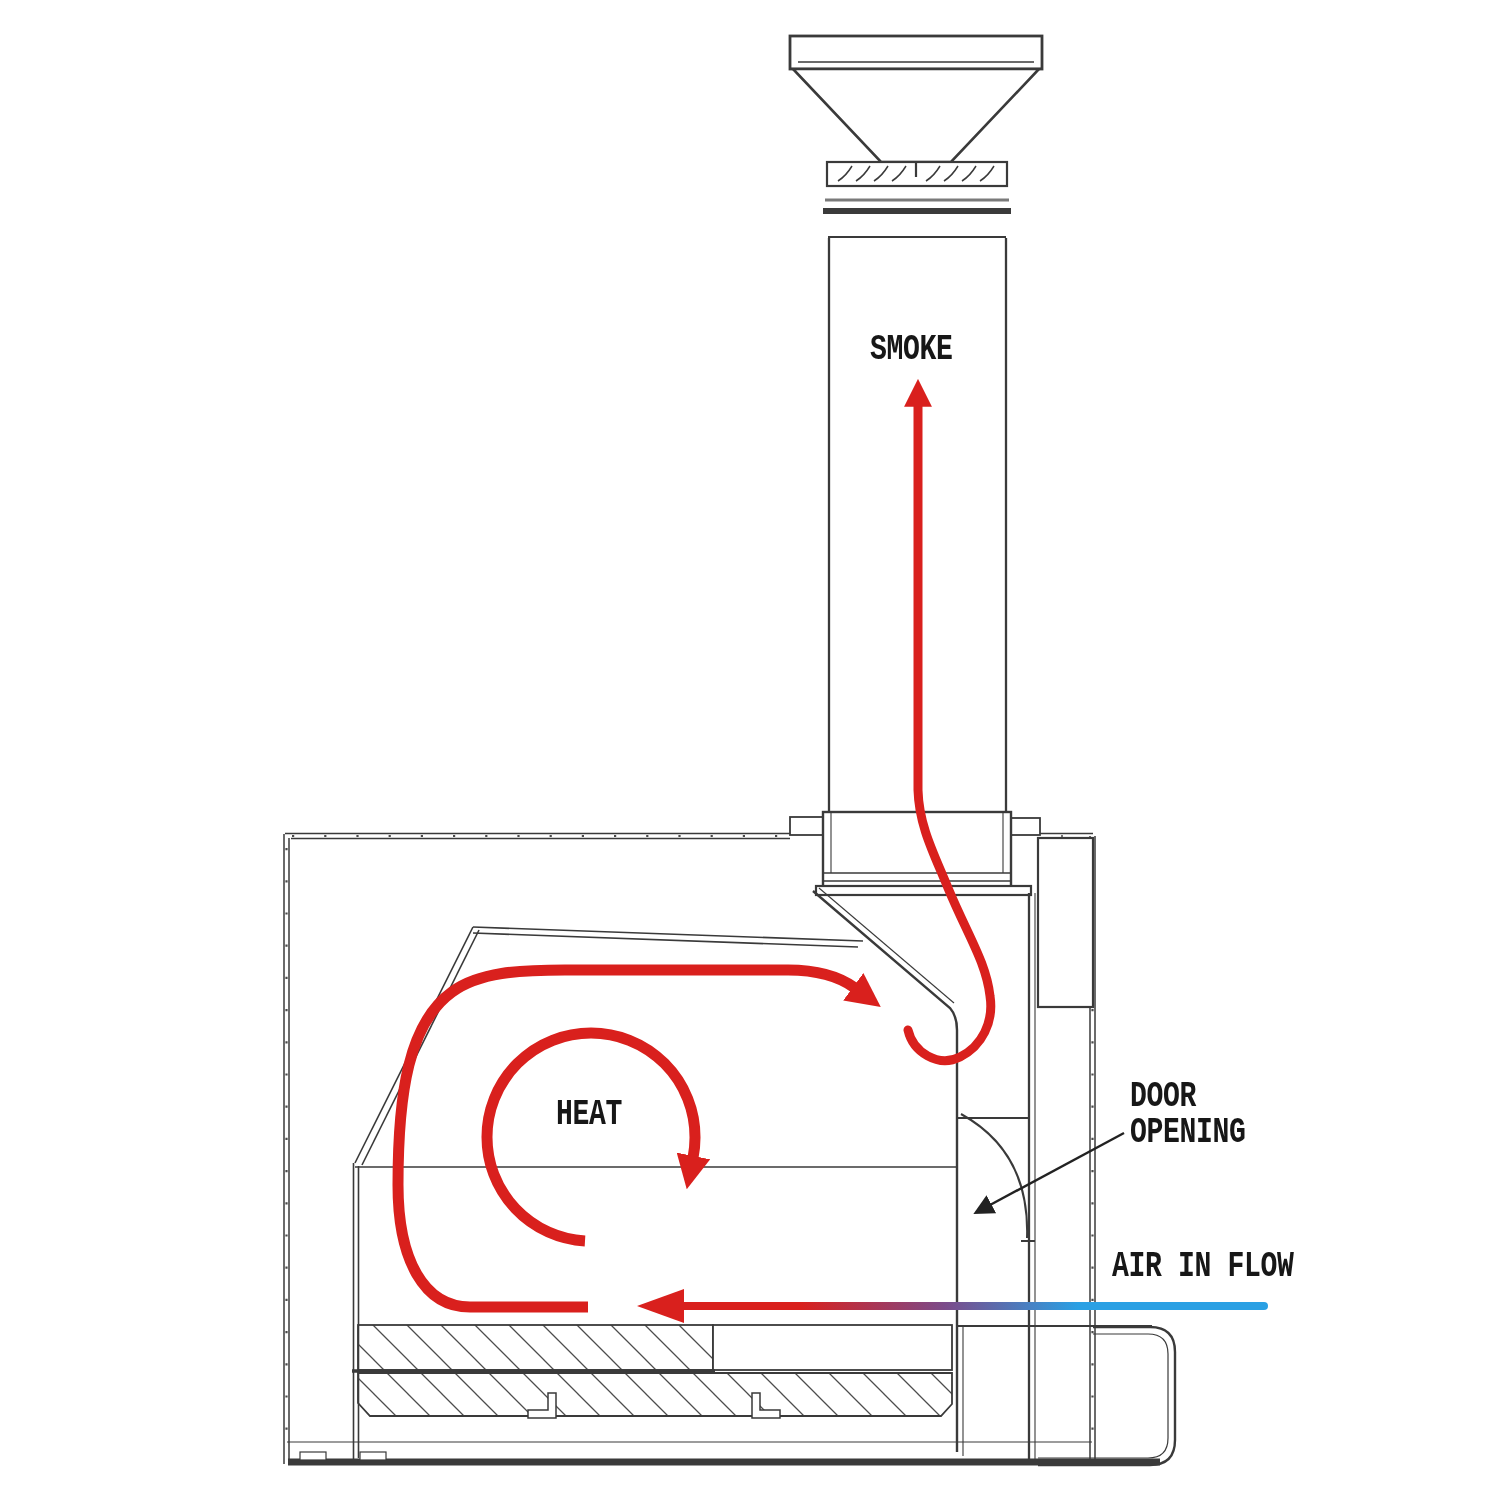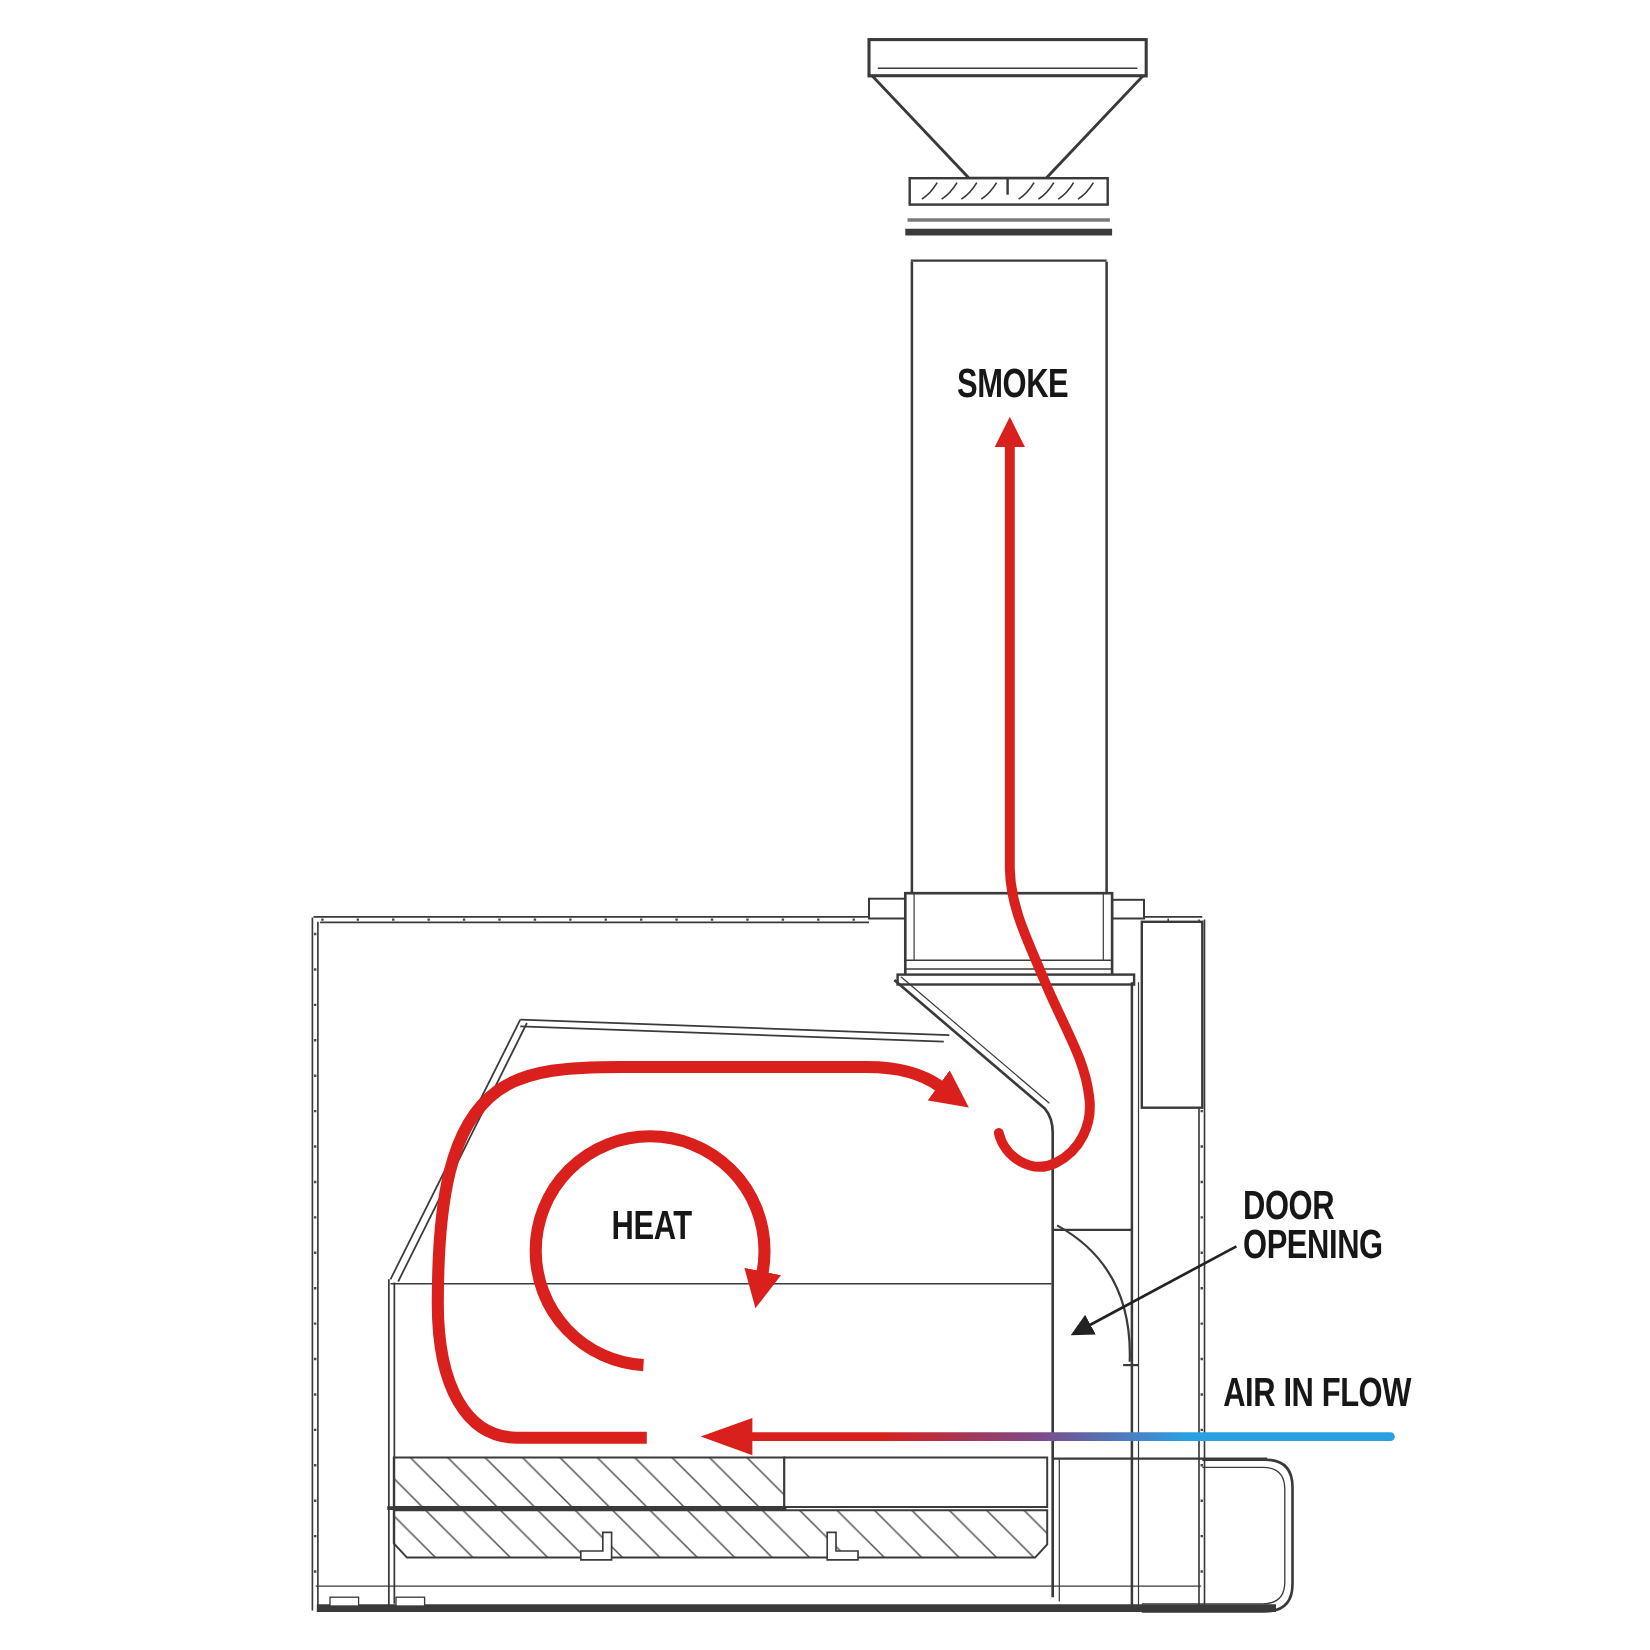--- a/index.html
+++ b/index.html
@@ -1,18 +1,18 @@
 <!DOCTYPE html>
 <html style="--line: #3a3a3a; --label-text: #171717; --flow-red: #d9201d; --air-blue: #2aa0e4; --air-gradient-mid: #7b4b8a; --background: #ffffff;"><head>
 <meta charset="utf-8">
 <style>
   html,body{margin:0;padding:0;background:#fff;}
   #canvas{
     position:relative;width:1500px;height:1500px;background:var(--background,#fff);
-    font-family:Liberation Sans, sans-serif;overflow:hidden;
+    font-family:Liberation Mono, monospace;overflow:hidden;
   }
   #drawing{position:absolute;left:0;top:0;}
   
   .s   {stroke:var(--line,#3a3a3a);fill:none;}
   .sf  {stroke:var(--line,#3a3a3a);fill:#ffffff;}
   .hat {stroke:var(--line,#3a3a3a);fill:url(#hatch);}
   .dots{stroke:#4a4a4a;stroke-width:2.2;stroke-dasharray:2.2 30;fill:none;}
   .red {stroke:var(--flow-red,#d9201d);fill:none;}
   .redf{fill:var(--flow-red,#d9201d);}
   .blk {fill:#222222;}

